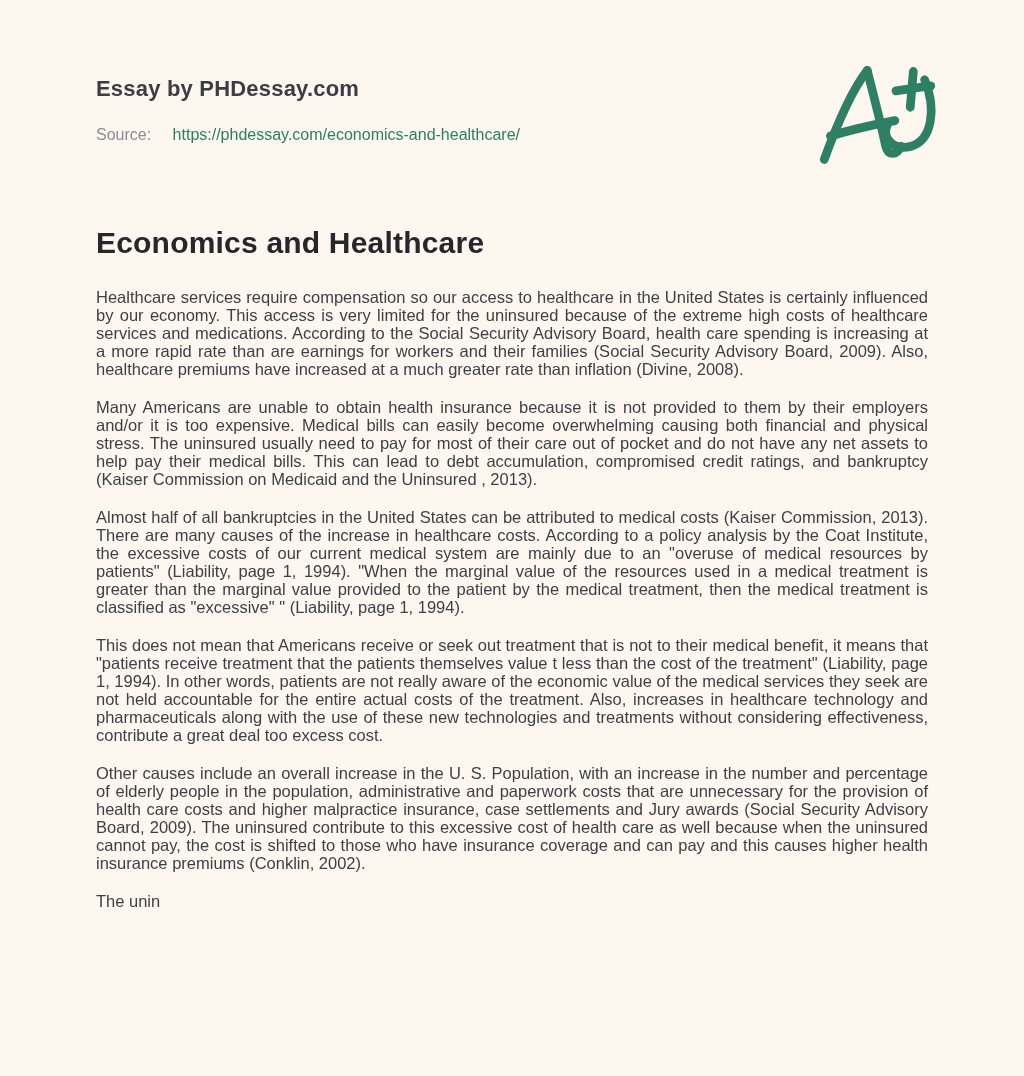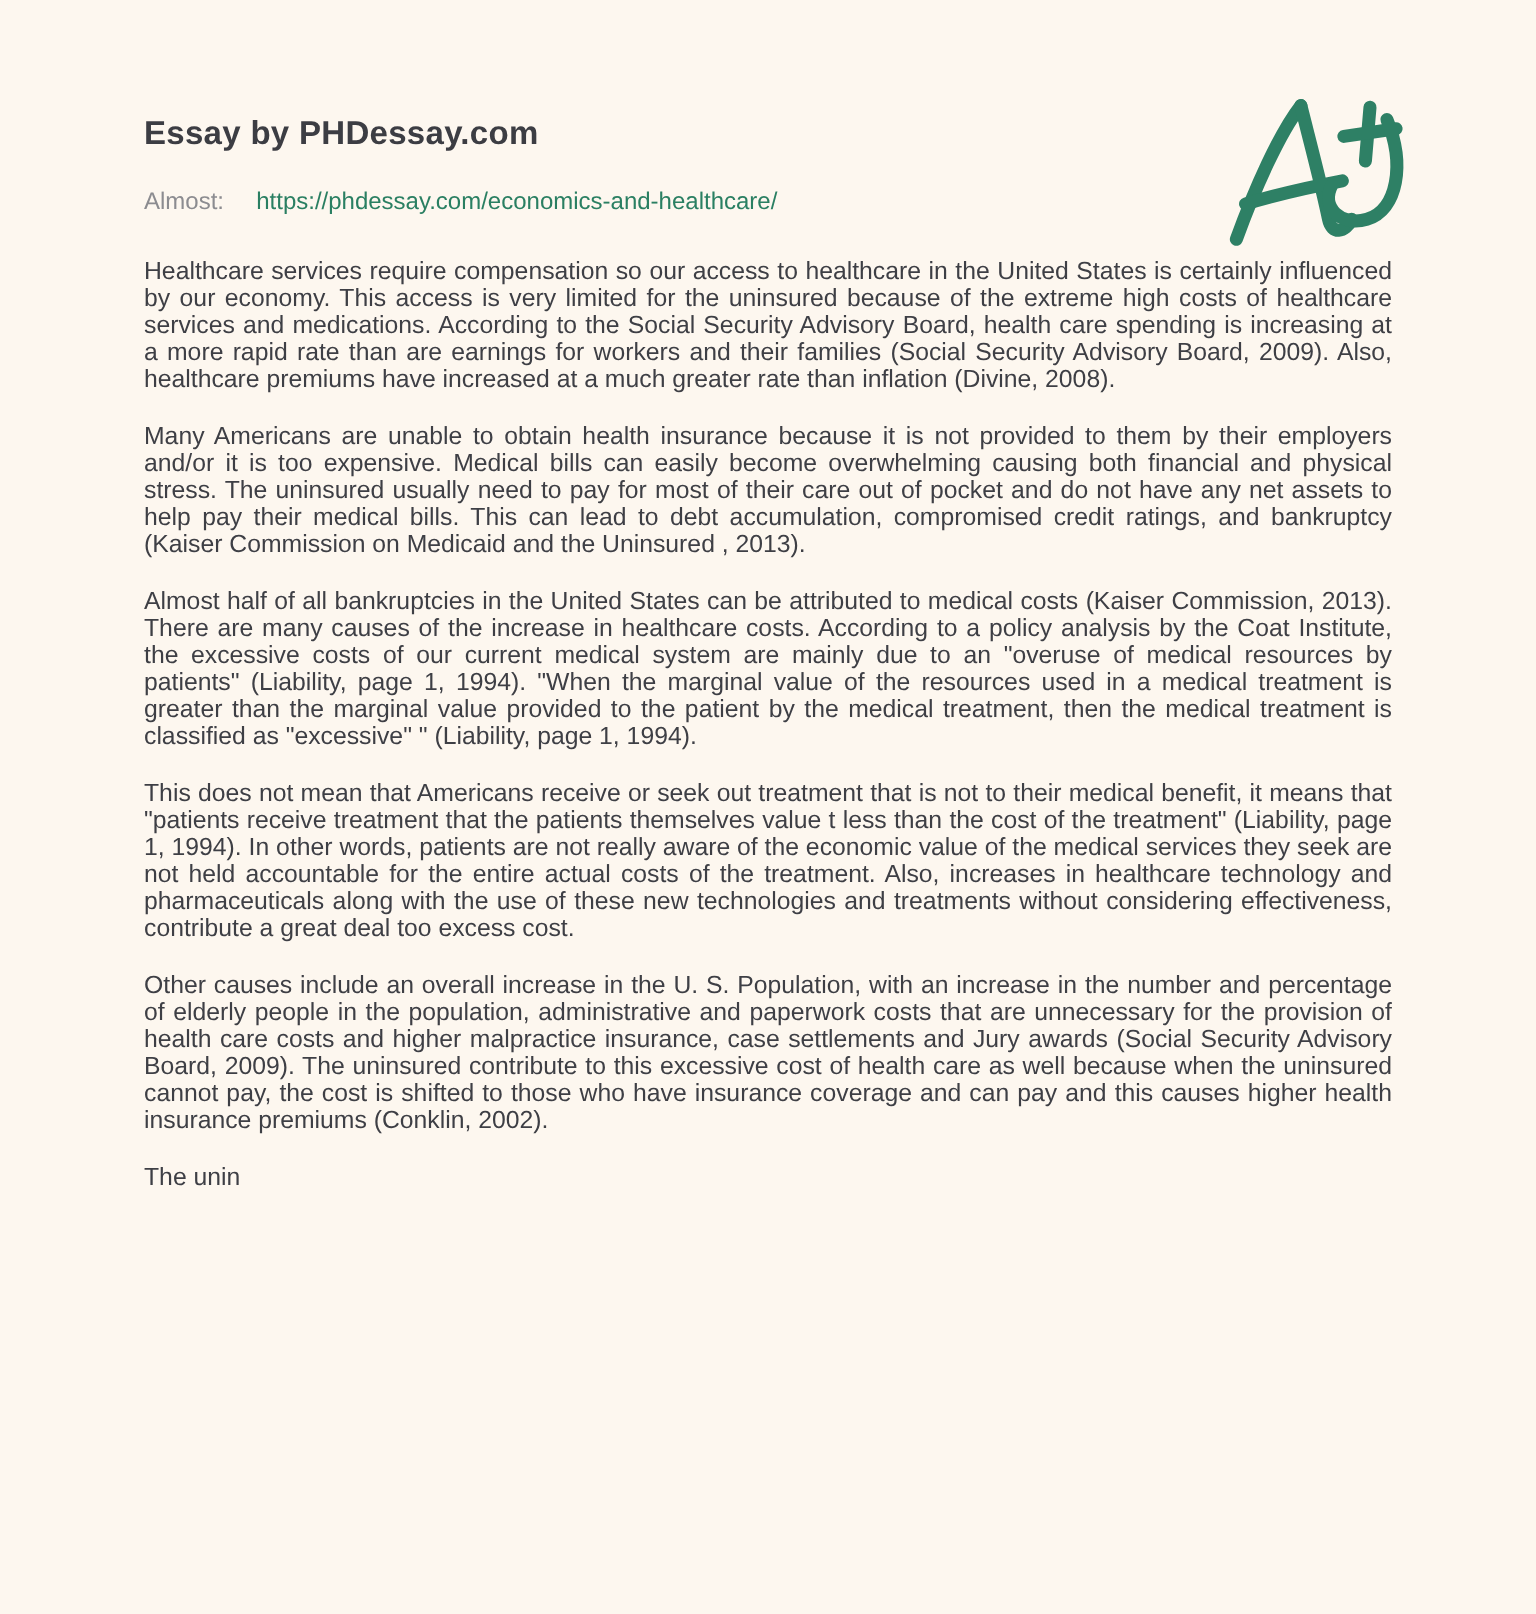--- a/index.html
+++ b/index.html
@@ -60,21 +60,21 @@
   }
 </style>
 </head>
 <body>
 
 <div class="page">
 
   <div class="header">
     <div class="header-title">Essay by PHDessay.com</div>
     <div class="source-line">
-      <span>Almost:</span>
+      <span>Source:</span>
       <a class="source-link">https://phdessay.com/economics-and-healthcare/</a>
     </div>
   </div>
 
   <svg class="logo" viewBox="0 0 125 105" fill="none" xmlns="http://www.w3.org/2000/svg">
     <g stroke="#2E8065" stroke-width="8.5" stroke-linecap="round" fill="none">
 
       <path d="M10,95 C22,62 38,26 52,8"></path>
 
       <path d="M52,8 C58,32 66,62 70,82 C72,92 81,91 85,82"></path>
@@ -82,20 +82,21 @@
       <path d="M16,72 C36,66 58,61 79,57"></path>
 
       <path d="M97,9 L94,44"></path>
 
       <path d="M80,28 L114,23"></path>
 
       <path d="M108,17 C120,46 115,76 95,82 C78,87 65,74 72,60"></path>
     </g>
   </svg>
 
+  <h1 class="article-title">Economics and Healthcare</h1>
 
   <div class="article-body">
     <p>Healthcare services require compensation so our access to healthcare in the United States is certainly influenced by our economy. This access is very limited for the uninsured because of the extreme high costs of healthcare services and medications. According to the Social Security Advisory Board, health care spending is increasing at a more rapid rate than are earnings for workers and their families (Social Security Advisory Board, 2009). Also, healthcare premiums have increased at a much greater rate than inflation (Divine, 2008).</p>
     <p>Many Americans are unable to obtain health insurance because it is not provided to them by their employers and/or it is too expensive. Medical bills can easily become overwhelming causing both financial and physical stress. The uninsured usually need to pay for most of their care out of pocket and do not have any net assets to help pay their medical bills. This can lead to debt accumulation, compromised credit ratings, and bankruptcy (Kaiser Commission on Medicaid and the Uninsured , 2013).</p>
     <p>Almost half of all bankruptcies in the United States can be attributed to medical costs (Kaiser Commission, 2013). There are many causes of the increase in healthcare costs. According to a policy analysis by the Coat Institute, the excessive costs of our current medical system are mainly due to an "overuse of medical resources by patients" (Liability, page 1, 1994). "When the marginal value of the resources used in a medical treatment is greater than the marginal value provided to the patient by the medical treatment, then the medical treatment is classified as "excessive" " (Liability, page 1, 1994).</p>
     <p>This does not mean that Americans receive or seek out treatment that is not to their medical benefit, it means that "patients receive treatment that the patients themselves value t less than the cost of the treatment" (Liability, page 1, 1994). In other words, patients are not really aware of the economic value of the medical services they seek are not held accountable for the entire actual costs of the treatment. Also, increases in healthcare technology and pharmaceuticals along with the use of these new technologies and treatments without considering effectiveness, contribute a great deal too excess cost.</p>
     <p>Other causes include an overall increase in the U. S. Population, with an increase in the number and percentage of elderly people in the population, administrative and paperwork costs that are unnecessary for the provision of health care costs and higher malpractice insurance, case settlements and Jury awards (Social Security Advisory Board, 2009). The uninsured contribute to this excessive cost of health care as well because when the uninsured cannot pay, the cost is shifted to those who have insurance coverage and can pay and this causes higher health insurance premiums (Conklin, 2002).</p>
     <p>The unin</p>
   </div>
 

